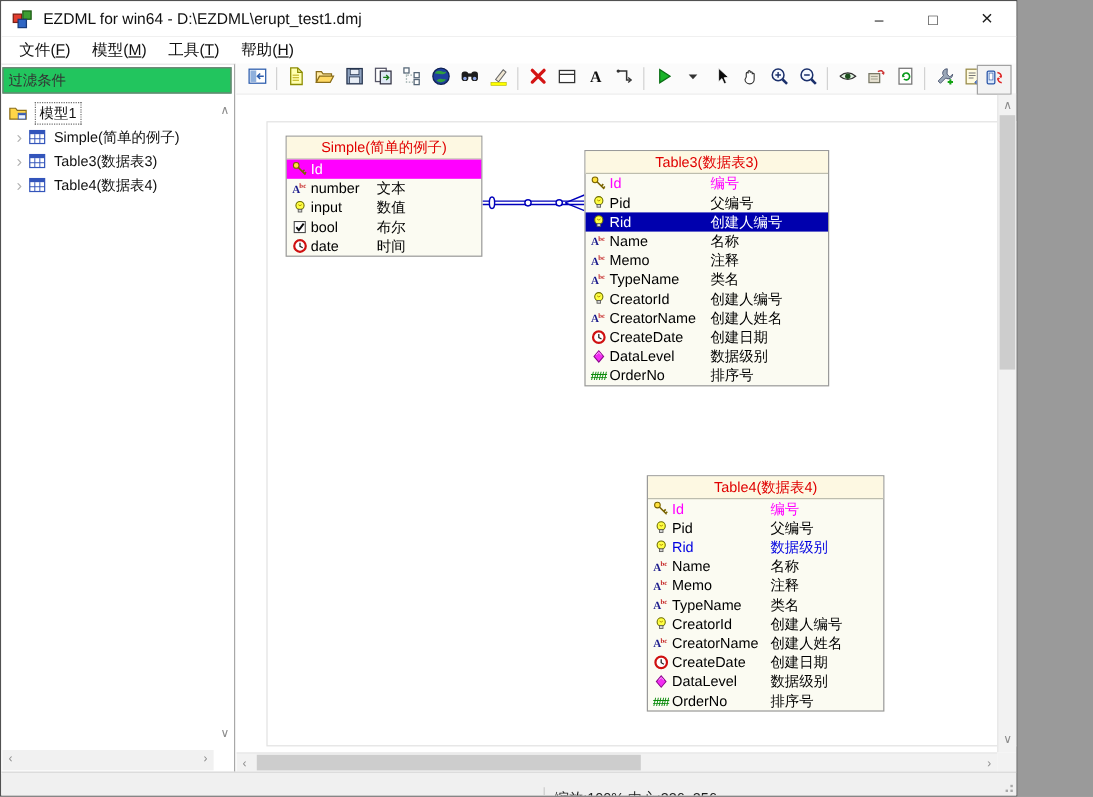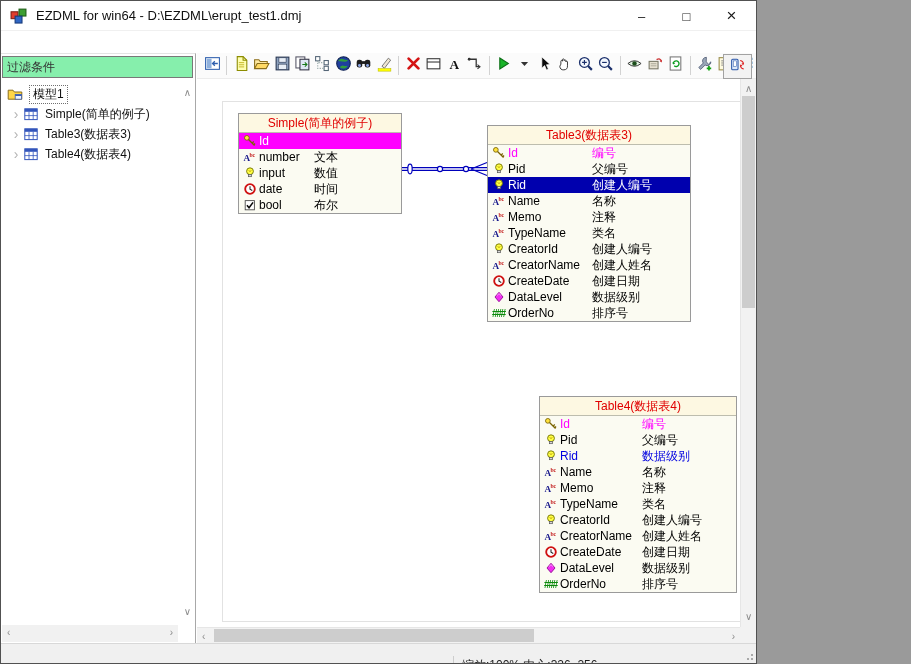--- a/index.html
+++ b/index.html
@@ -1,35 +1,35 @@
 <!DOCTYPE html>
 <html><head>
 <meta charset="utf-8">
 <style>
   *{margin:0;padding:0;box-sizing:border-box}
   html,body{background:#9a9a9a}
   body{font-family:"Liberation Sans","DejaVu Sans",sans-serif}
-  .app{position:relative;width:757px;height:664px;background:#fff;border:1px solid #515151;overflow:hidden}
+  .app{position:relative;width:848px;height:664px;background:#fff;border:1px solid #515151;overflow:hidden}
 
   
   .titlebar{position:absolute;left:0;top:0;width:100%;height:30px;background:#fff;display:flex;align-items:center;border-bottom:1px solid #f0f0f0}
   .app-icon{width:17px;height:17px;margin-left:9px;display:inline-flex}
   .app-icon svg{width:17px;height:17px}
   .title-text{margin-left:9px;font-size:13px;color:#101010;white-space:nowrap}
   .win-controls{position:absolute;right:2px;top:0;height:30px;display:flex}
   .win-btn{width:45px;height:30px;display:flex;align-items:center;justify-content:center;font-size:13px;color:#1a1a1a;cursor:default}
   .win-btn.close{font-size:17px}
 
   
   .menubar{position:absolute;left:0;top:30px;width:100%;height:22px;background:#fff;display:flex;align-items:center;padding-left:6px}
   .menu-item{font-size:13px;color:#101010;padding:1px 9px 2px 9px;white-space:nowrap}
 
   
   .left-panel{position:absolute;left:0;top:52px;width:195px;height:592px;background:#fff;border-right:1px solid #a8a8a8;border-top:1px solid #e4e4e4}
-  .filter-input{position:absolute;left:1px;top:2px;width:191px;height:22px;border:1px solid #787878;font-size:12px;padding:4px 4px;color:#333;font-family:Liberation Sans, sans-serif;outline:none;background:#86efac}
+  .filter-input{position:absolute;left:1px;top:2px;width:191px;height:22px;border:1px solid #787878;font-size:12px;padding:4px 4px;color:#333;font-family:Liberation Sans, sans-serif;outline:none;background:#22c55e}
   .tree{position:absolute;left:2px;top:30px;right:18px;bottom:44px;overflow:hidden}
   .tree-row{display:flex;align-items:center;height:20px;font-size:12px;color:#111;white-space:nowrap}
   .tree-row .chevron{width:14px;color:#b3b3b3;font-size:14px;text-align:center;margin-left:6px}
   .tree-icon{width:18px;height:16px;margin-right:4px;display:inline-flex}
   .tree-icon svg{width:16px;height:16px}
   .tree-root-label{border:1px dotted #707070;padding:0 3px}
   .sb-glyph{position:absolute;color:#8c8c8c;font-size:10px;line-height:10px;cursor:default}
   .lp-hscroll{position:absolute;left:1px;right:17px;bottom:3px;height:17px;background:#f1f1f1}
   .lp-hscroll .sb-glyph{top:3px}
 
@@ -87,20 +87,26 @@
         </svg>
       </span>
     <span class="title-text">EZDML for win64 - D:\EZDML\erupt_test1.dmj</span>
     <div class="win-controls">
       <div class="win-btn">–</div>
       <div class="win-btn">□</div>
       <div class="win-btn close">×</div>
     </div>
   </div>
 
+  <div class="menubar" id="menubar">
+      <span class="menu-item">文件(<u>F</u>)</span>
+      <span class="menu-item">模型(<u>M</u>)</span>
+      <span class="menu-item">工具(<u>T</u>)</span>
+      <span class="menu-item">帮助(<u>H</u>)</span>
+    </div>
 
   <div class="toolbar" id="toolbar">
       <div class="tb-btn">
         <span><svg viewBox="0 0 16 16" xmlns="http://www.w3.org/2000/svg">
             <rect x="1.5" y="2.5" width="13" height="11" fill="#fff" stroke="#2f5fae"></rect>
             <rect x="2.5" y="3.5" width="4.6" height="9" fill="#8fb0dc"></rect>
             <path d="M13 8 H8.3 M10.2 5.9 L8 8 l2.2 2.1" stroke="#2f5fae" stroke-width="1.2" fill="none"></path>
           </svg></span>
       </div>
       <div class="tb-sep"></div>
@@ -384,36 +390,36 @@
               <path d="M6.4 5.2 q1.6 2 3.2 0" stroke="#b08800" fill="none" stroke-width=".9"></path>
               <rect x="6.3" y="9.6" width="3.4" height="2.6" fill="#d7d7d7" stroke="#555" stroke-width=".8"></rect>
             </svg>
           </span>
           <span class="f-name">input</span>
           <span class="f-type" style="left:75px">数值</span>
         </div>
         <div class="field">
           <span class="f-icon">
             <svg viewBox="0 0 16 16" xmlns="http://www.w3.org/2000/svg">
+              <rect x="2.5" y="3" width="10.5" height="10.5" fill="#fff" stroke="#444"></rect>
+              <path d="M4.5 8.4 l2.4 2.8 4.6-6.2" stroke="#0a0a0a" stroke-width="1.8" fill="none"></path>
+            </svg>
+          </span>
+          <span class="f-name">bool</span>
+          <span class="f-type" style="left:75px">布尔</span>
+        </div>
+        <div class="field">
+          <span class="f-icon">
+            <svg viewBox="0 0 16 16" xmlns="http://www.w3.org/2000/svg">
               <circle cx="8" cy="8" r="5.5" fill="#fff" stroke="#cf1010" stroke-width="2.1"></circle>
               <path d="M8 4.9 V8.3 L10.6 9.7" stroke="#222" stroke-width="1.2" fill="none"></path>
             </svg>
           </span>
           <span class="f-name">date</span>
           <span class="f-type" style="left:75px">时间</span>
-        </div>
-        <div class="field">
-          <span class="f-icon">
-            <svg viewBox="0 0 16 16" xmlns="http://www.w3.org/2000/svg">
-              <rect x="2.5" y="3" width="10.5" height="10.5" fill="#fff" stroke="#444"></rect>
-              <path d="M4.5 8.4 l2.4 2.8 4.6-6.2" stroke="#0a0a0a" stroke-width="1.8" fill="none"></path>
-            </svg>
-          </span>
-          <span class="f-name">bool</span>
-          <span class="f-type" style="left:75px">布尔</span>
         </div>
       </div>
       <div class="entity" style="left: 290px; top: 46px; width: 204px;">
         <div class="entity-header">Table3(数据表3)</div>
         <div class="field text-magenta">
           <span class="f-icon">
             <svg viewBox="0 0 16 16" xmlns="http://www.w3.org/2000/svg">
               <circle cx="4.4" cy="4.4" r="2.7" fill="#ffe23d" stroke="#7a6400"></circle>
               <path d="M6.3 6.3 L13.2 13.2 M10.4 10.4 l1.9-1.9 M12.3 12.3 l1.5-1.5" stroke="#7a6400" stroke-width="1.5" fill="none"></path>
             </svg>

